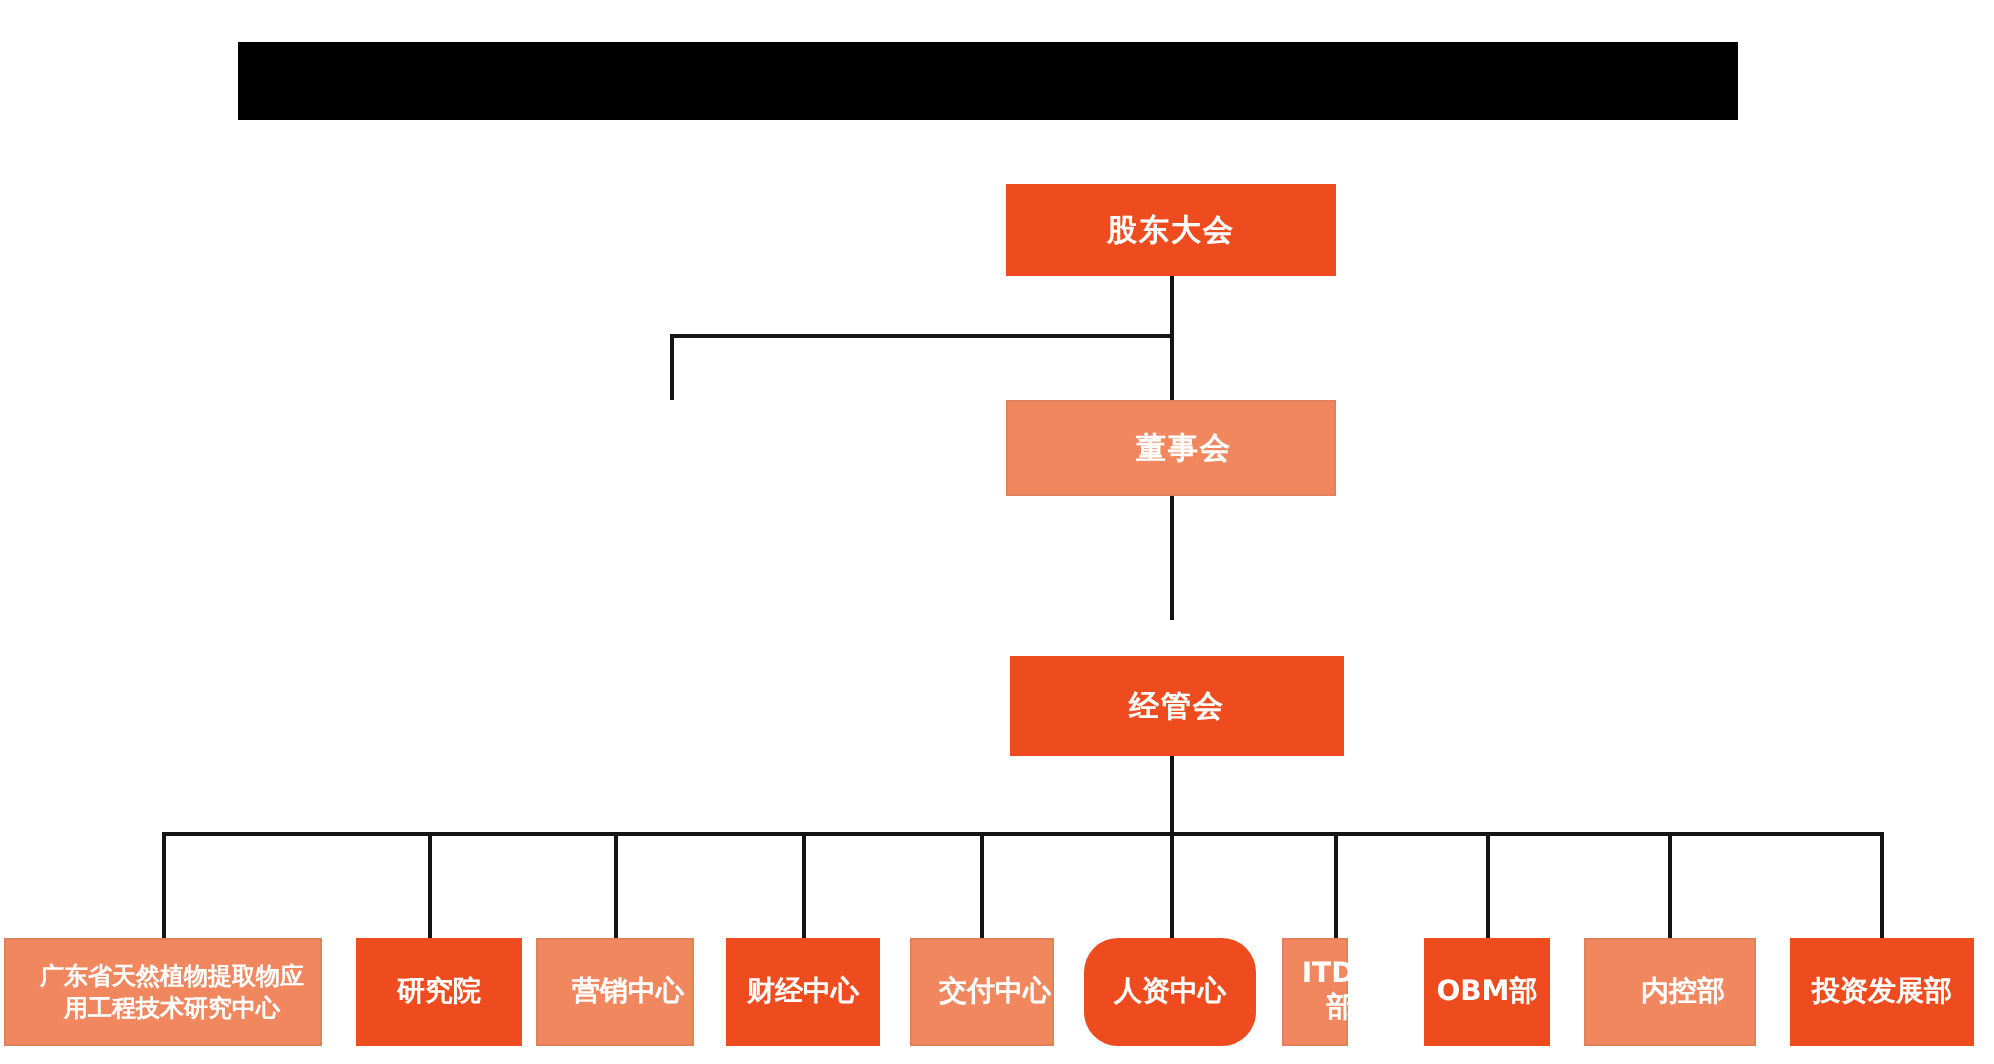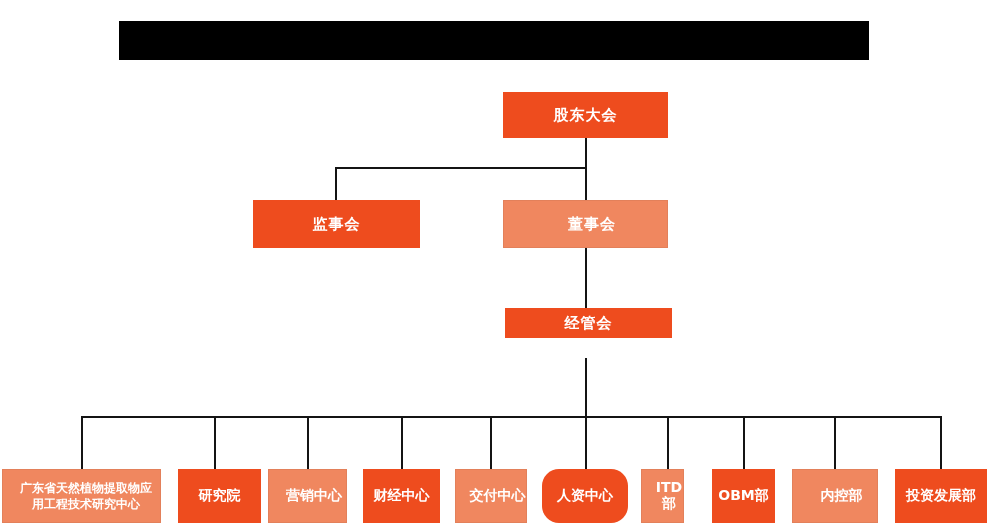--- a/index.html
+++ b/index.html
@@ -35,31 +35,31 @@
     letter-spacing: 1px;
     box-sizing: border-box;
   }
   .node.dark  { background: #EE4C1E; text-align: right; }
   .node.light { background: #F0875F; box-shadow: inset 0 0 0 1px rgba(0,0,0,0.05); padding-left: 13px; }
 
   
   .n-shareholders { left: 503px; top: 92px;  width: 165px; height: 46px; }
   .n-supervisory  { left: 253px; top: 200px; width: 167px; height: 48px; }
   .n-board        { left: 503px; top: 200px; width: 165px; height: 48px; }
-  .n-management   { left: 505px; top: 308px; width: 167px; height: 30px; font-family: Liberation Mono, monospace; }
+  .n-management   { left: 505px; top: 328px; width: 167px; height: 50px; font-family: Liberation Mono, monospace; }
 
   
   .row4 { top: 469px; height: 54px; font-size: 14px; letter-spacing: 0; }
   .n-research-center { left: 2px;   width: 159px; font-size: 12px; line-height: 1.35; padding: 2px 4px; }
   .n-institute       { left: 178px; width: 83px; }
   .n-marketing       { left: 268px; width: 79px; }
   .n-finance         { left: 363px; width: 77px; }
   .n-delivery        { left: 455px; width: 72px; }
   .n-hr              { left: 542px; width: 86px; border-radius: 17px; }
-  .n-itd             { left: 641px; width: 43px; }
+  .n-itd             { left: 641px; width: 33px; text-align: right; }
   .n-obm             { left: 712px; width: 63px; }
   .n-internal        { left: 792px; width: 86px; }
   .n-investment      { left: 895px; width: 92px; }
 
   
   .vline, .hline {
     position: absolute;
     background: #141414;
   }
   .vline { width: 2px; }
@@ -102,21 +102,20 @@
   <div class="vline drop d4"></div>
   <div class="vline drop d5"></div>
   <div class="vline drop d6"></div>
   <div class="vline drop d7"></div>
   <div class="vline drop d8"></div>
   <div class="vline drop d9"></div>
   <div class="vline drop d10"></div>
 
   <div class="node dark n-shareholders">股东大会</div>
 
-  <div class="node dark n-supervisory">监事会</div>
   <div class="node light n-board">董事会</div>
 
   <div class="node dark n-management">经管会</div>
 
   <div class="node light row4 n-research-center">广东省天然植物提取物应用工程技术研究中心</div>
   <div class="node dark row4 n-institute">研究院</div>
   <div class="node light row4 n-marketing">营销中心</div>
   <div class="node dark row4 n-finance">财经中心</div>
   <div class="node light row4 n-delivery">交付中心</div>
   <div class="node dark row4 n-hr">人资中心</div>

